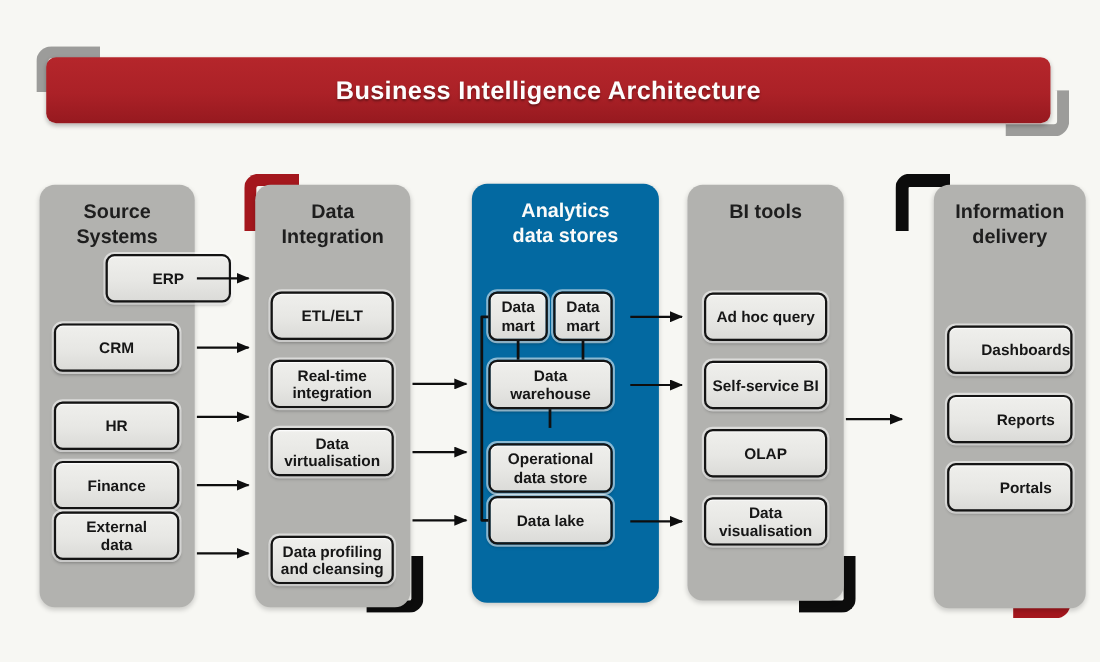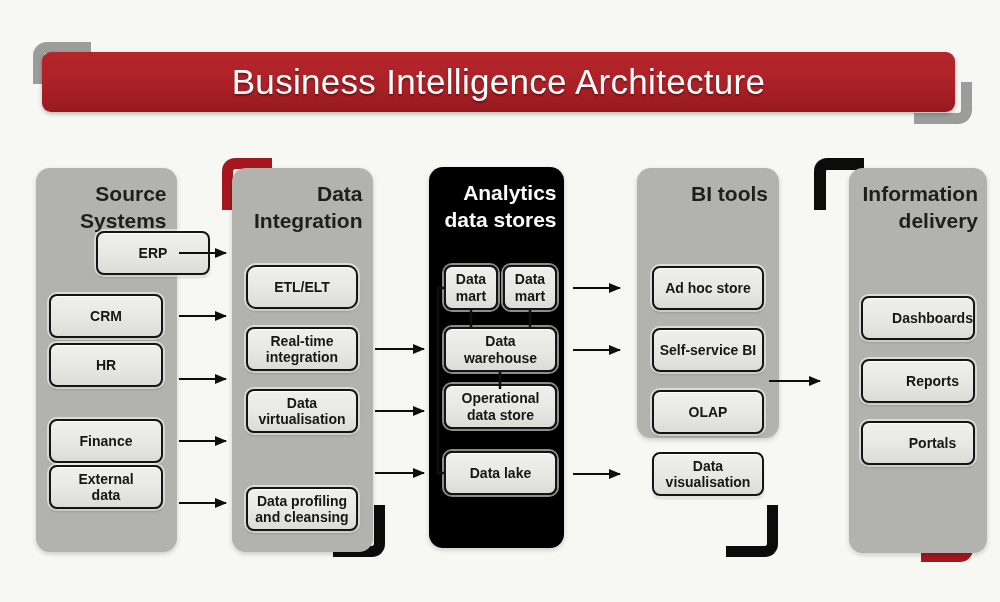--- a/index.html
+++ b/index.html
@@ -12,21 +12,21 @@
 
   
   .banner{
     position:absolute;left:42px;top:52px;width:913px;height:60px;
     background:linear-gradient(180deg,#B5262B 0%,#AB2127 55%,#96191F 100%);
     border-radius:9px;z-index:2;
     display:flex;align-items:center;justify-content:center;
     box-shadow:0 2px 4px rgba(0,0,0,.25);
   }
   .banner-title{
-    color:#FDFDFD;font-size:35px;font-weight:400;letter-spacing:.3px;
+    color:#FDFDFD;font-size:23px;font-weight:700;letter-spacing:.3px;
     text-shadow:0 2px 2px rgba(0,0,0,.35);
   }
   .accent{position:absolute;z-index:1;background:transparent;box-sizing:border-box;}
   .banner-acc-tl{
     left:33px;top:42px;width:58px;height:42px;
     border-left:11px solid #9C9C9A;border-top:11px solid #9C9C9A;
     border-top-left-radius:14px;
   }
   .banner-acc-br{
     left:914px;top:82px;width:58px;height:42px;
@@ -61,53 +61,53 @@
     border-bottom-right-radius:13px;
   }
 
   
   .col{
     position:absolute;z-index:2;border-radius:14px;background:#B2B2AF;
     box-shadow:0 2px 5px rgba(0,0,0,.18);
   }
   #col1{left:36px;top:168px;width:141px;height:384px;}
   #col2{left:232px;top:168px;width:141px;height:384px;}
-  #col3{left:429px;top:167px;width:135px;height:381px;background:#000000;}
-  #col4{left:625px;top:168px;width:142px;height:270px;margin-left:12px;}
+  #col3{left:429px;top:167px;width:170px;height:381px;background:#0369a1;}
+  #col4{left:625px;top:168px;width:142px;height:378px;}
   #col5{left:849px;top:168px;width:138px;height:385px;}
 
   .col-header{
     margin:13px auto 0 auto;max-width:120px;
-    text-align:right;font-size:21px;font-weight:700;line-height:1.27;
+    text-align:center;font-size:18px;font-weight:700;line-height:1.27;
     color:#1E1E1E;white-space:pre-line;
   }
   #col3 .col-header{color:#FBFBF9;}
 
   
   .node{
     position:absolute;box-sizing:border-box;
     border:2px solid #141414;border-radius:8px;
     background:linear-gradient(180deg,#EFEFEC 0%,#E7E7E4 55%,#DBDBD8 100%);
     box-shadow:0 0 0 2px rgba(255,255,255,.55),0 2px 3px rgba(0,0,0,.28),inset 0 1px 1px rgba(255,255,255,.9);
     display:flex;align-items:center;justify-content:center;
     text-align:center;font-size:14px;font-weight:600;color:#161616;
     line-height:1.15;white-space:pre-line;padding:2px 4px;
   }
   
   .n-c1{left:13px;width:114px;height:44px;}
-  #n-erp{top:63px;margin-left:47px;} #n-crm{top:126px;} #n-hr{top:175px;}
+  #n-erp{top:63px;margin-left:47px;} #n-crm{top:126px;} #n-hr{top:197px;}
   #n-finance{top:251px;} #n-external{top:297px;}
   
   .n-c2{left:14px;width:112px;height:44px;}
   #n-etl{top:97px;border-radius:10px;} #n-realtime{top:159px;} #n-virtual{top:221px;} #n-profiling{top:283px;margin-top:36px;}
   
   #n-dm1{left:15px;top:98px;width:54px;height:45px;}
   #n-dm2{left:74px;top:98px;width:54px;height:45px;}
   #n-wh{left:15px;top:160px;width:113px;height:45px;}
-  #n-ods{left:15px;top:217px;width:113px;height:45px;}
+  #n-ods{left:15px;top:236px;width:113px;height:45px;}
   #n-dl{left:15px;top:284px;width:113px;height:44px;}
   
   .n-c4{left:15px;width:112px;height:44px;}
   #n-adhoc{top:98px;} #n-selfsvc{top:160px;} #n-olap{top:222px;} #n-dataviz{top:284px;}
   
   .n-c5{left:12px;width:114px;height:44px;padding-left:33px;}
   #n-dash{top:128px;} #n-reports{top:191px;} #n-portals{top:253px;}
 
   
   .overlay{position:absolute;left:0;top:0;z-index:3;pointer-events:none;}
@@ -162,21 +162,21 @@
 mart</div>
     <div class="node" id="n-wh">Data
 warehouse</div>
     <div class="node" id="n-ods">Operational
 data store</div>
     <div class="node" id="n-dl">Data lake</div>
   </div>
 
   <div class="col" id="col4">
     <div class="col-header">BI tools</div>
-    <div class="node n-c4" id="n-adhoc">Ad hoc store</div>
+    <div class="node n-c4" id="n-adhoc">Ad hoc query</div>
     <div class="node n-c4" id="n-selfsvc">Self-service BI</div>
     <div class="node n-c4" id="n-olap">OLAP</div>
     <div class="node n-c4" id="n-dataviz">Data
 visualisation</div>
   </div>
 
   <div class="col" id="col5">
     <div class="col-header">Information
 delivery</div>
     <div class="node n-c5" id="n-dash">Dashboards</div>

